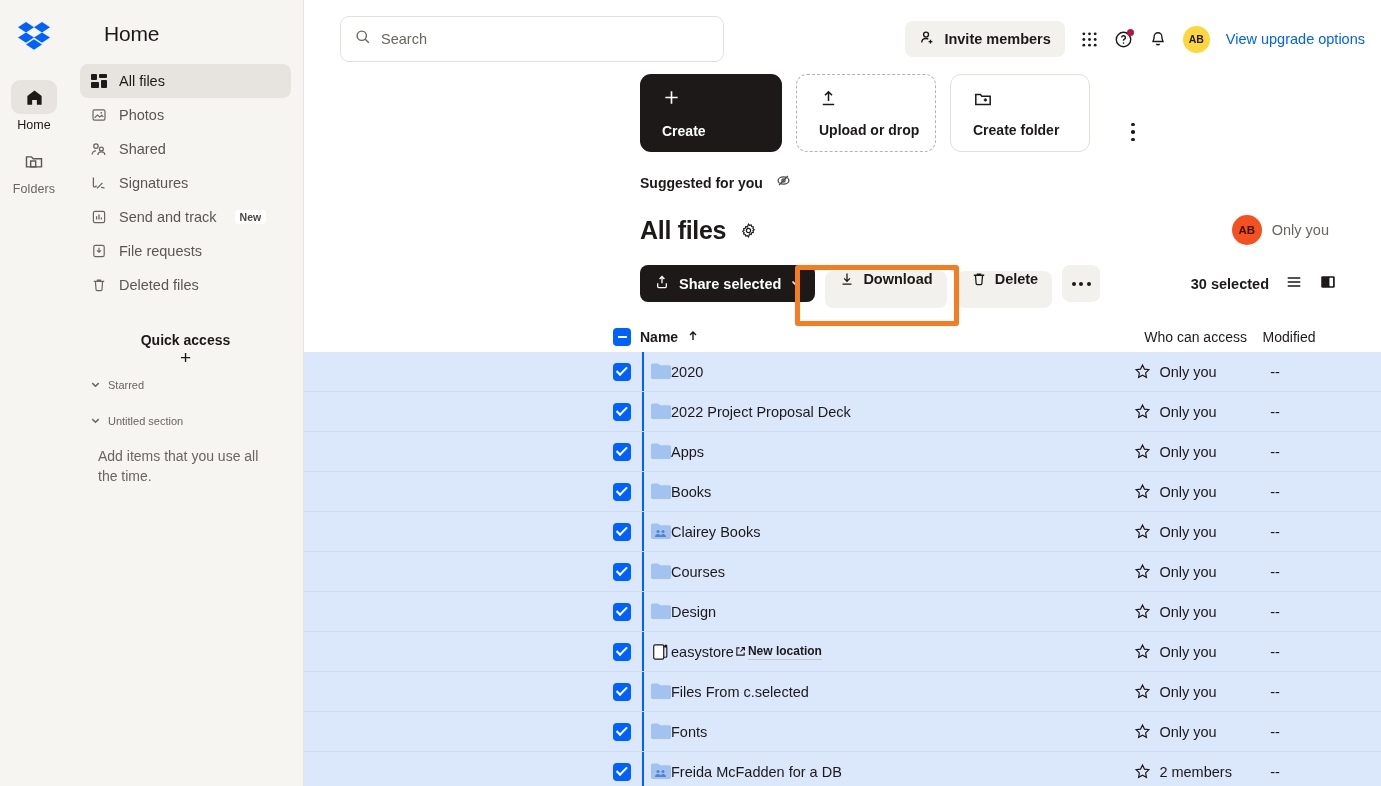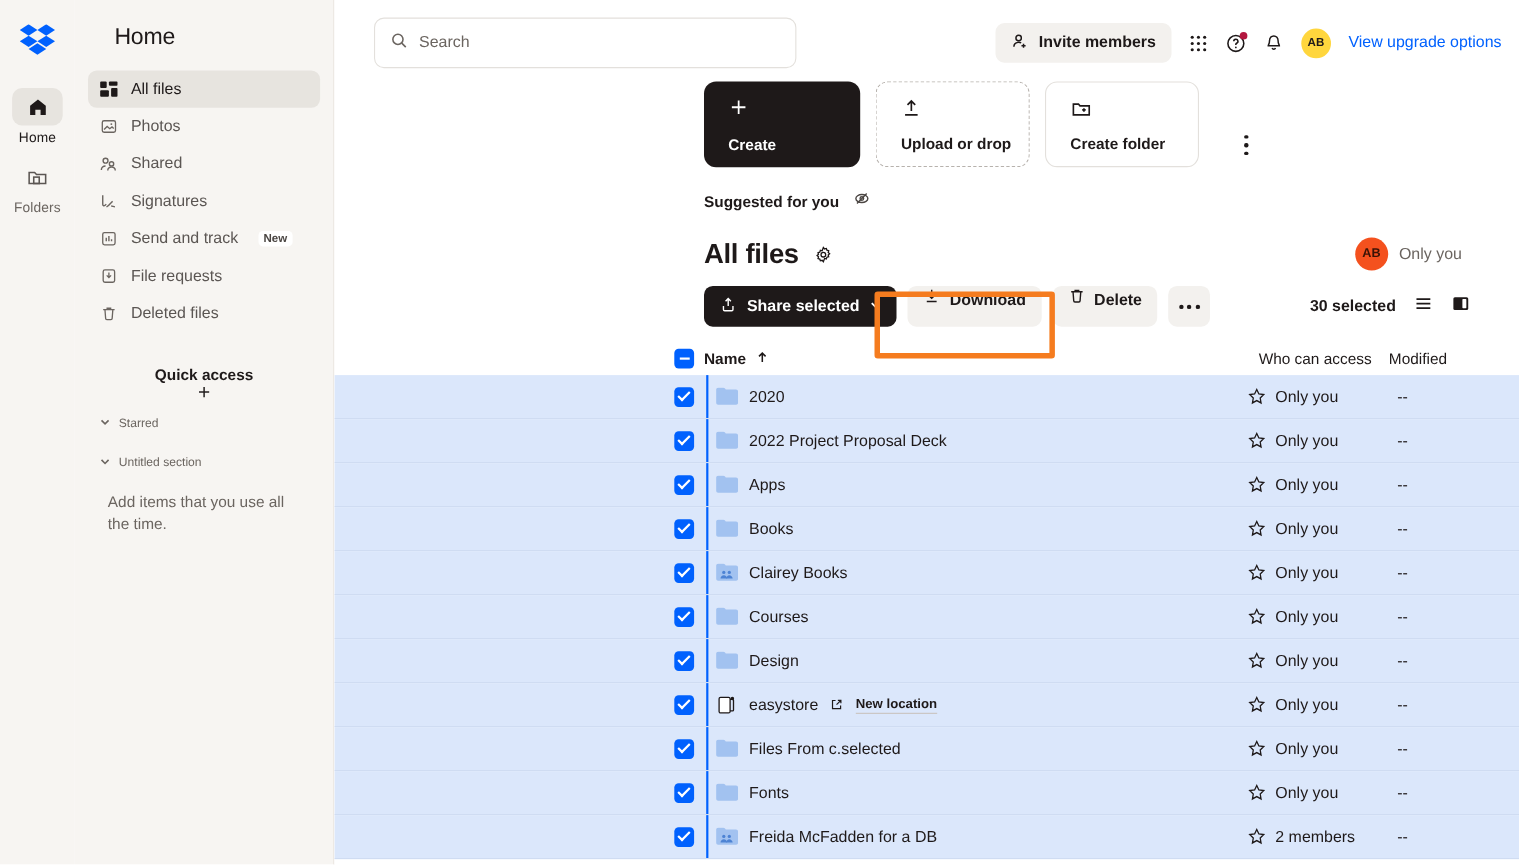--- a/index.html
+++ b/index.html
@@ -110,23 +110,23 @@
   .only-you-top { font-size: 14.5px; color: #6b6560; }
 
   
   .toolbar { display: flex; align-items: center; padding: 14px 0 0 336px; position: relative; }
   .btn-share {
     display: flex; align-items: center; gap: 9px; background: #1e1919; color: #fff;
     height: 37px; border-radius: 8px; padding: 0 13px 0 14px; cursor: pointer;
     font-size: 14.5px; font-weight: 700;
   }
   .btn-tool {
-    display: flex; align-items: flex-end; gap: 8px; background: #f3f1ee; color: #1e1919;
-    height: 37px; border-radius: 8px; padding: 16px 14px; cursor: pointer;
-    font-size: 14.5px; font-weight: 700; margin-left: 10px;
+    display: flex; align-items: flex-start; gap: 8px; background: #f3f1ee; color: #1e1919;
+    height: 37px; border-radius: 8px; padding: 0 14px; cursor: pointer;
+    font-size: 14.5px; font-weight: 700; margin-left: 10px; margin-top: 12px;
   }
   .btn-more {
     width: 38px; height: 37px; background: #f3f1ee; border-radius: 8px; margin-left: 10px;
     display: flex; align-items: center; justify-content: center; gap: 3.5px; cursor: pointer;
   }
   .btn-more span { width: 4px; height: 4px; border-radius: 50%; background: #1e1919; }
   .toolbar-right { margin-left: auto; display: flex; align-items: center; gap: 16px; padding-right: 44px; }
   .selcount { font-size: 14.5px; font-weight: 700; color: #1e1919; }
 
   .hl-box {
@@ -151,21 +151,21 @@
   .cbx .dash { width: 9px; height: 2px; background: #fff; }
 
   .row {
     display: flex; align-items: center; height: 40px;
     padding-left: 309px; background: #dbe7fb; position: relative;
     border-bottom: 1px solid #cfdcf2; cursor: pointer;
   }
   .row::after {
     content:""; position: absolute; left: 338px; top: 0; bottom: 0; width: 2px; background: #0061fe;
   }
-  .cell-name { display: flex; align-items: center; gap: 10px; width: 718px; padding-left: 20px; font-size: 14.5px; color: #1e1919; }
+  .cell-name { display: flex; align-items: center; width: 718px; padding-left: 20px; font-size: 14.5px; color: #1e1919; }
   .cell-star { width: 36px; display: flex; align-items: center; cursor: pointer; }
   .cell-access { width: 160px; font-size: 14.5px; color: #1e1919; }
   .cell-mod { width: 160px; font-size: 14.5px; color: #1e1919; }
   .newloc {
     font-size: 12px; font-weight: 700; color: #1e1919;
     border-bottom: 1px solid #c9c4bf; padding-bottom: 1px; margin-left: 2px;
   }
   .ext-ico { margin-left: 1px; display: inline-flex; }
   .fico { width: 20px; height: 20px; flex: 0 0 20px; display: flex; align-items: center; justify-content: center; }
 </style>

